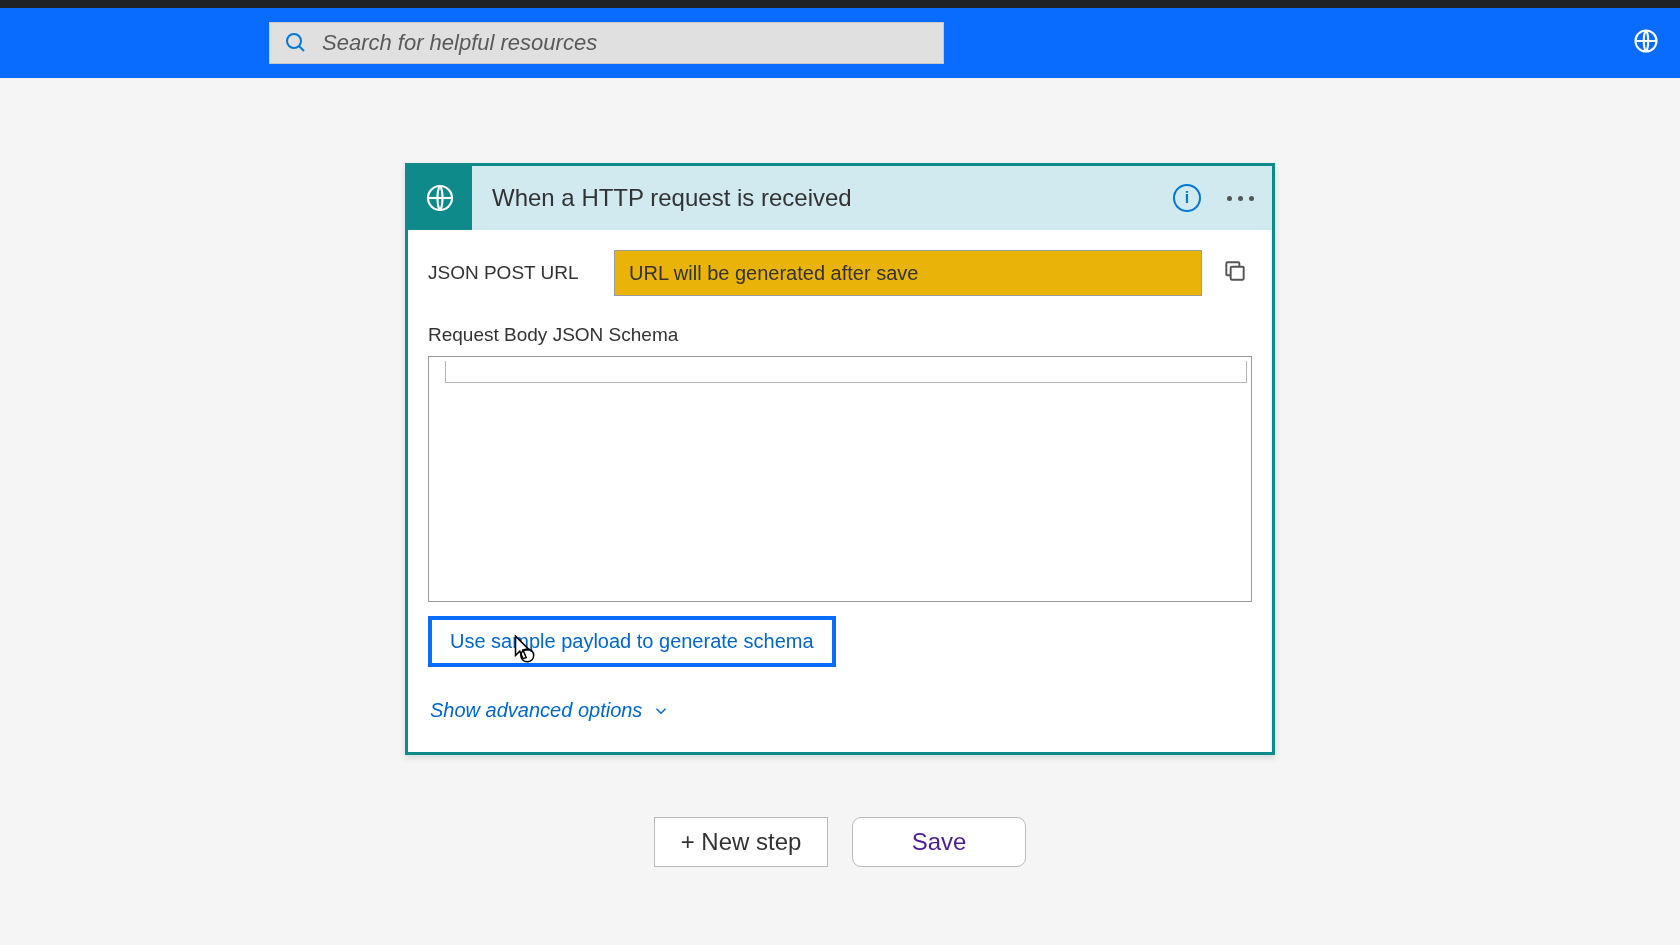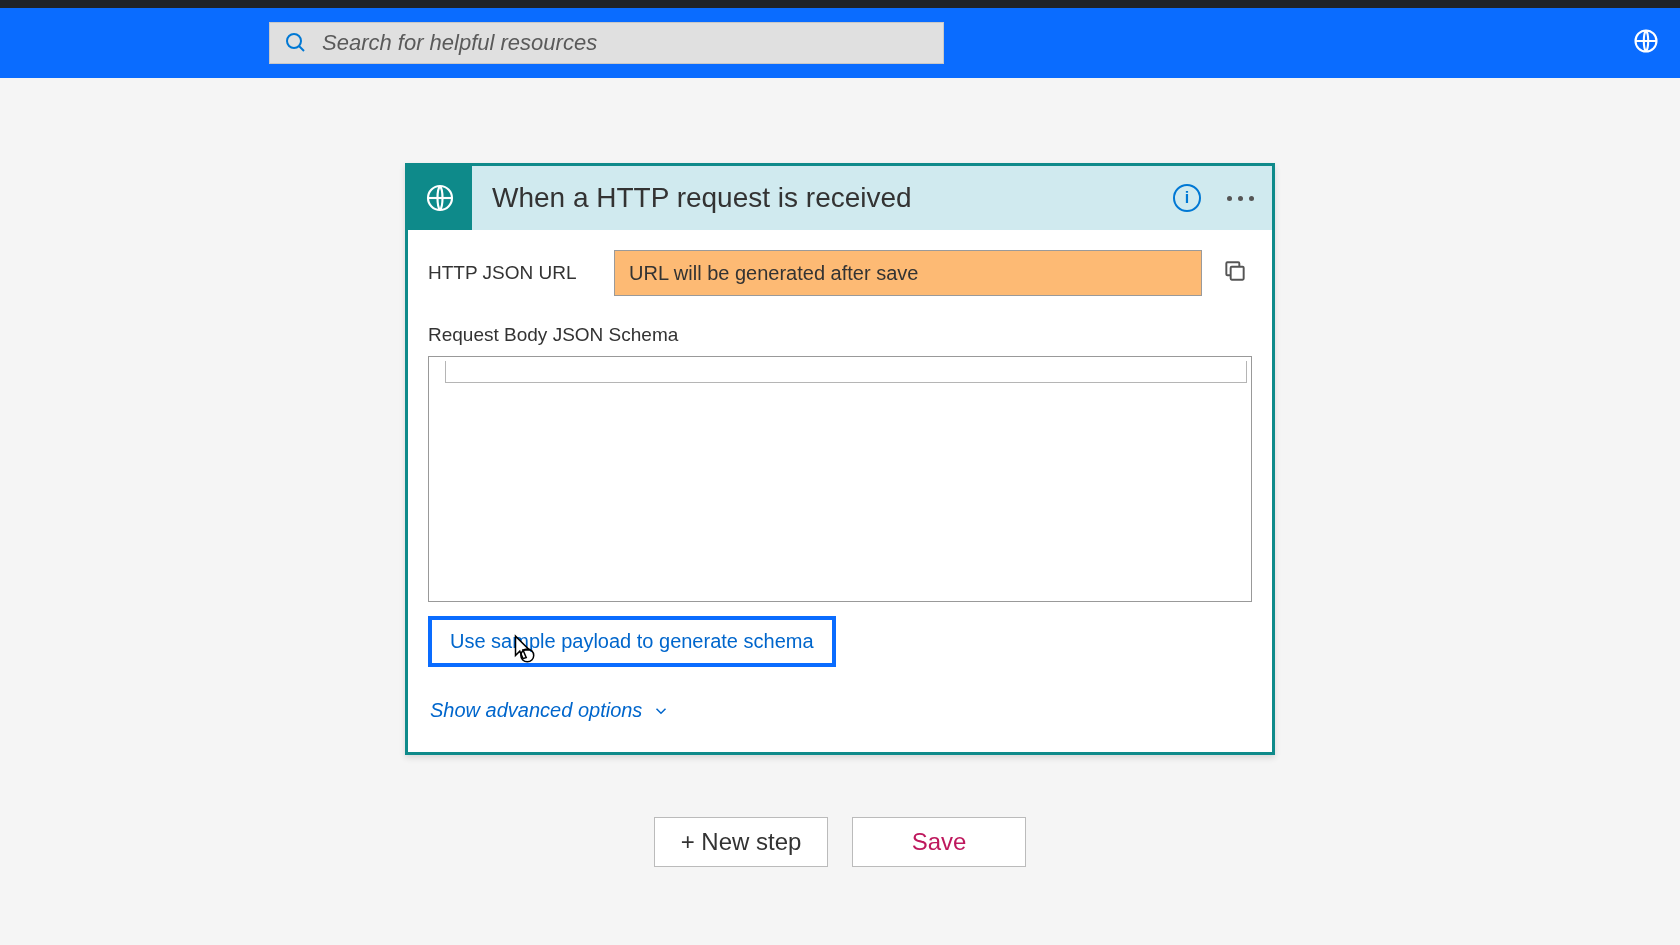--- a/index.html
+++ b/index.html
@@ -71,21 +71,21 @@
     }
     .header-icon-box {
       width: 64px;
       height: 64px;
       background: #0e8a8a;
       display: flex;
       align-items: center;
       justify-content: center;
     }
     .card-title {
-      font-size: 28px;
+      font-size: 24px;
       color: #333;
       flex: 1;
       padding-left: 4px;
     }
     .header-right { display: flex; align-items: center; gap: 26px; }
     .info-circle {
       width: 28px; height: 28px;
       border: 2px solid #0078d4;
       border-radius: 50%;
       display: flex; align-items: center; justify-content: center;
@@ -97,21 +97,21 @@
     .dots { display: flex; gap: 6px; cursor: pointer; }
     .dots span { width: 5px; height: 5px; border-radius: 50%; background: #555; }
     
     .card-body { padding: 20px 20px 26px 20px; }
     
     .url-row { display: flex; align-items: center; gap: 16px; margin-bottom: 28px; }
     .url-label { width: 170px; font-size: 19px; color: #333; }
     .url-field {
       flex: 1;
       height: 46px;
-      background: #fdba74;
+      background: #eab308;
       border: 1px solid #9a9a9a;
       display: flex;
       align-items: center;
       padding: 0 14px;
       font-size: 20px;
       color: #333;
     }
     .copy-btn { cursor: pointer; padding: 4px; }
     
     .schema-label { font-size: 19px; color: #333; margin-bottom: 10px; }
@@ -171,21 +171,21 @@
       border: 1px solid #bbb;
       background: #fff;
       display: flex;
       align-items: center;
       justify-content: center;
       font-size: 24px;
       color: #333;
       cursor: pointer;
       padding: 0 22px;
     }
-    .btn.disabled { color: #be185d; cursor: default; }
+    .btn.disabled { color: #4c1d95; cursor: default; border-radius: 9px; }
   </style>
 </head>
 <body>
 
 <div class="top-dark-bar"></div>
 
 <div class="blue-bar">
   <div class="search-box">
     <svg width="24" height="24" viewBox="0 0 24 24" fill="none" stroke="#0078d4" stroke-width="2">
       <circle cx="10" cy="10" r="7"></circle>
@@ -219,21 +219,21 @@
         <div class="dots">
           <span></span>
             <span></span>
             <span></span>
         </div>
       </div>
     </div>
 
     <div class="card-body">
       <div class="url-row">
-        <div class="url-label">HTTP JSON URL</div>
+        <div class="url-label">JSON POST URL</div>
         <div class="url-field">URL will be generated after save</div>
         <div class="copy-btn">
           <svg width="26" height="26" viewBox="0 0 24 24" fill="none" stroke="#555" stroke-width="1.8">
             <rect x="8" y="8" width="12" height="12" rx="1"></rect>
             <path d="M16 8V5a1 1 0 0 0-1-1H5a1 1 0 0 0-1 1v10a1 1 0 0 0 1 1h3"></path>
           </svg>
         </div>
       </div>
 
       <div class="schema-label">Request Body JSON Schema</div>

